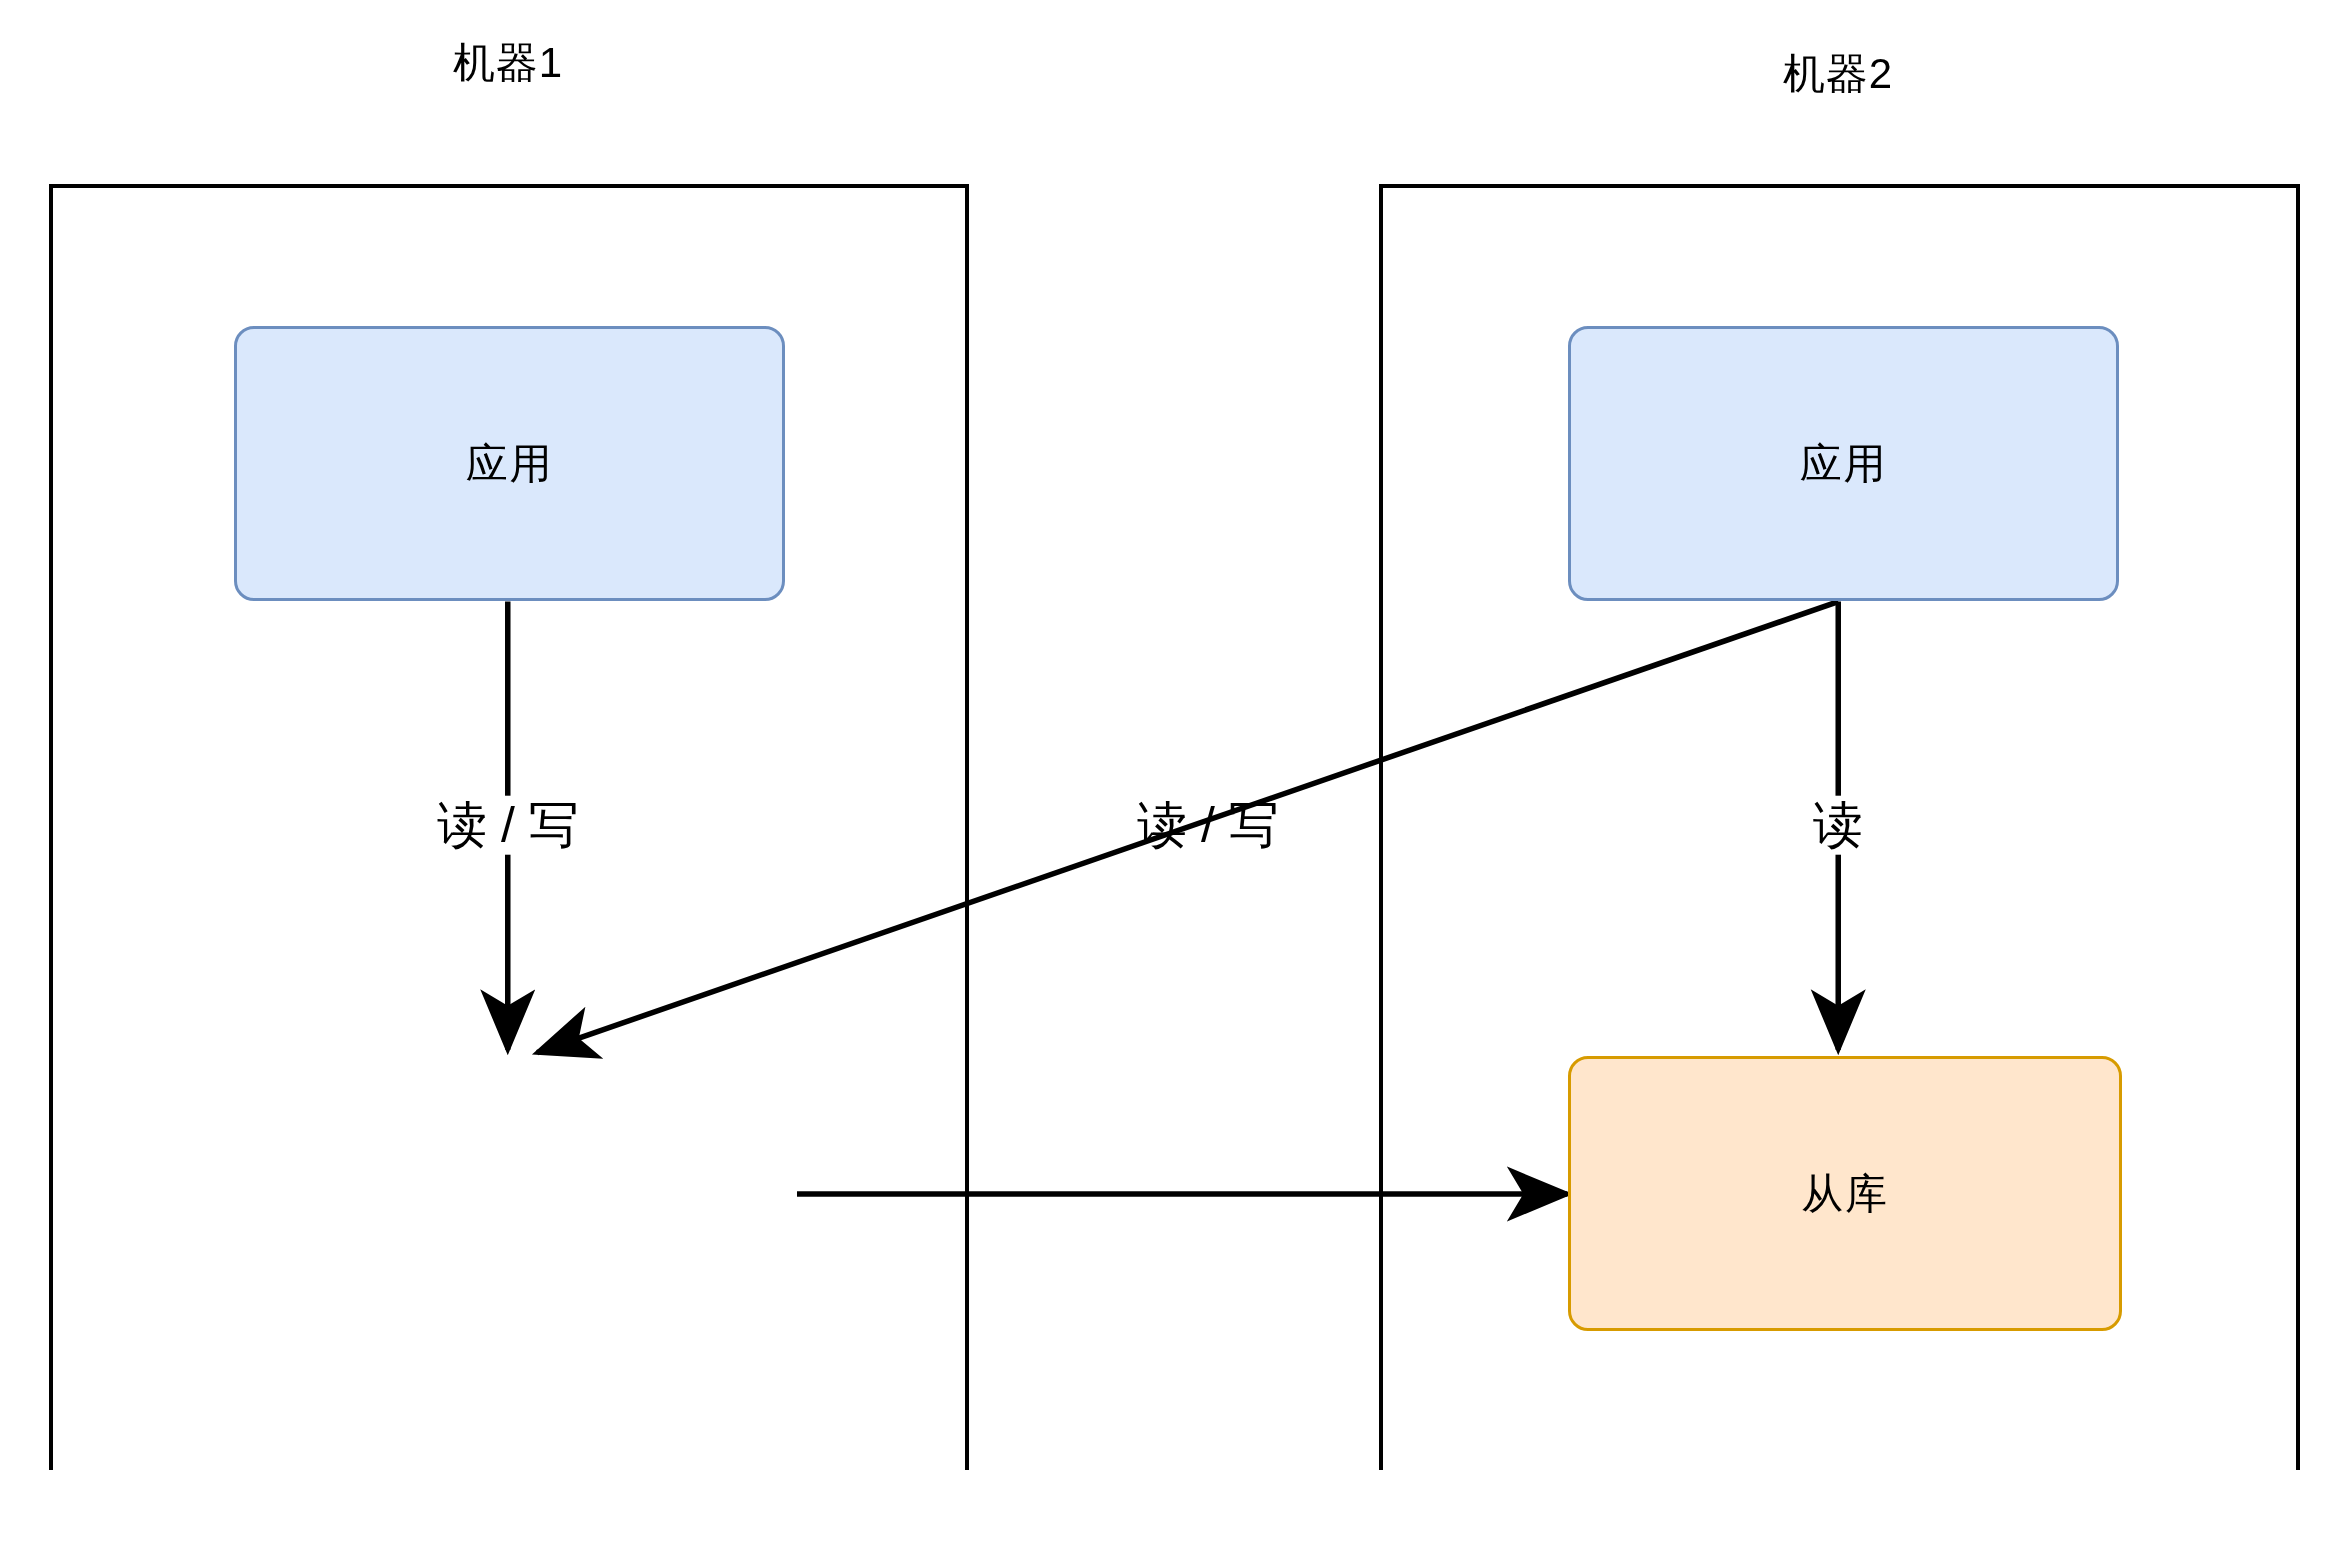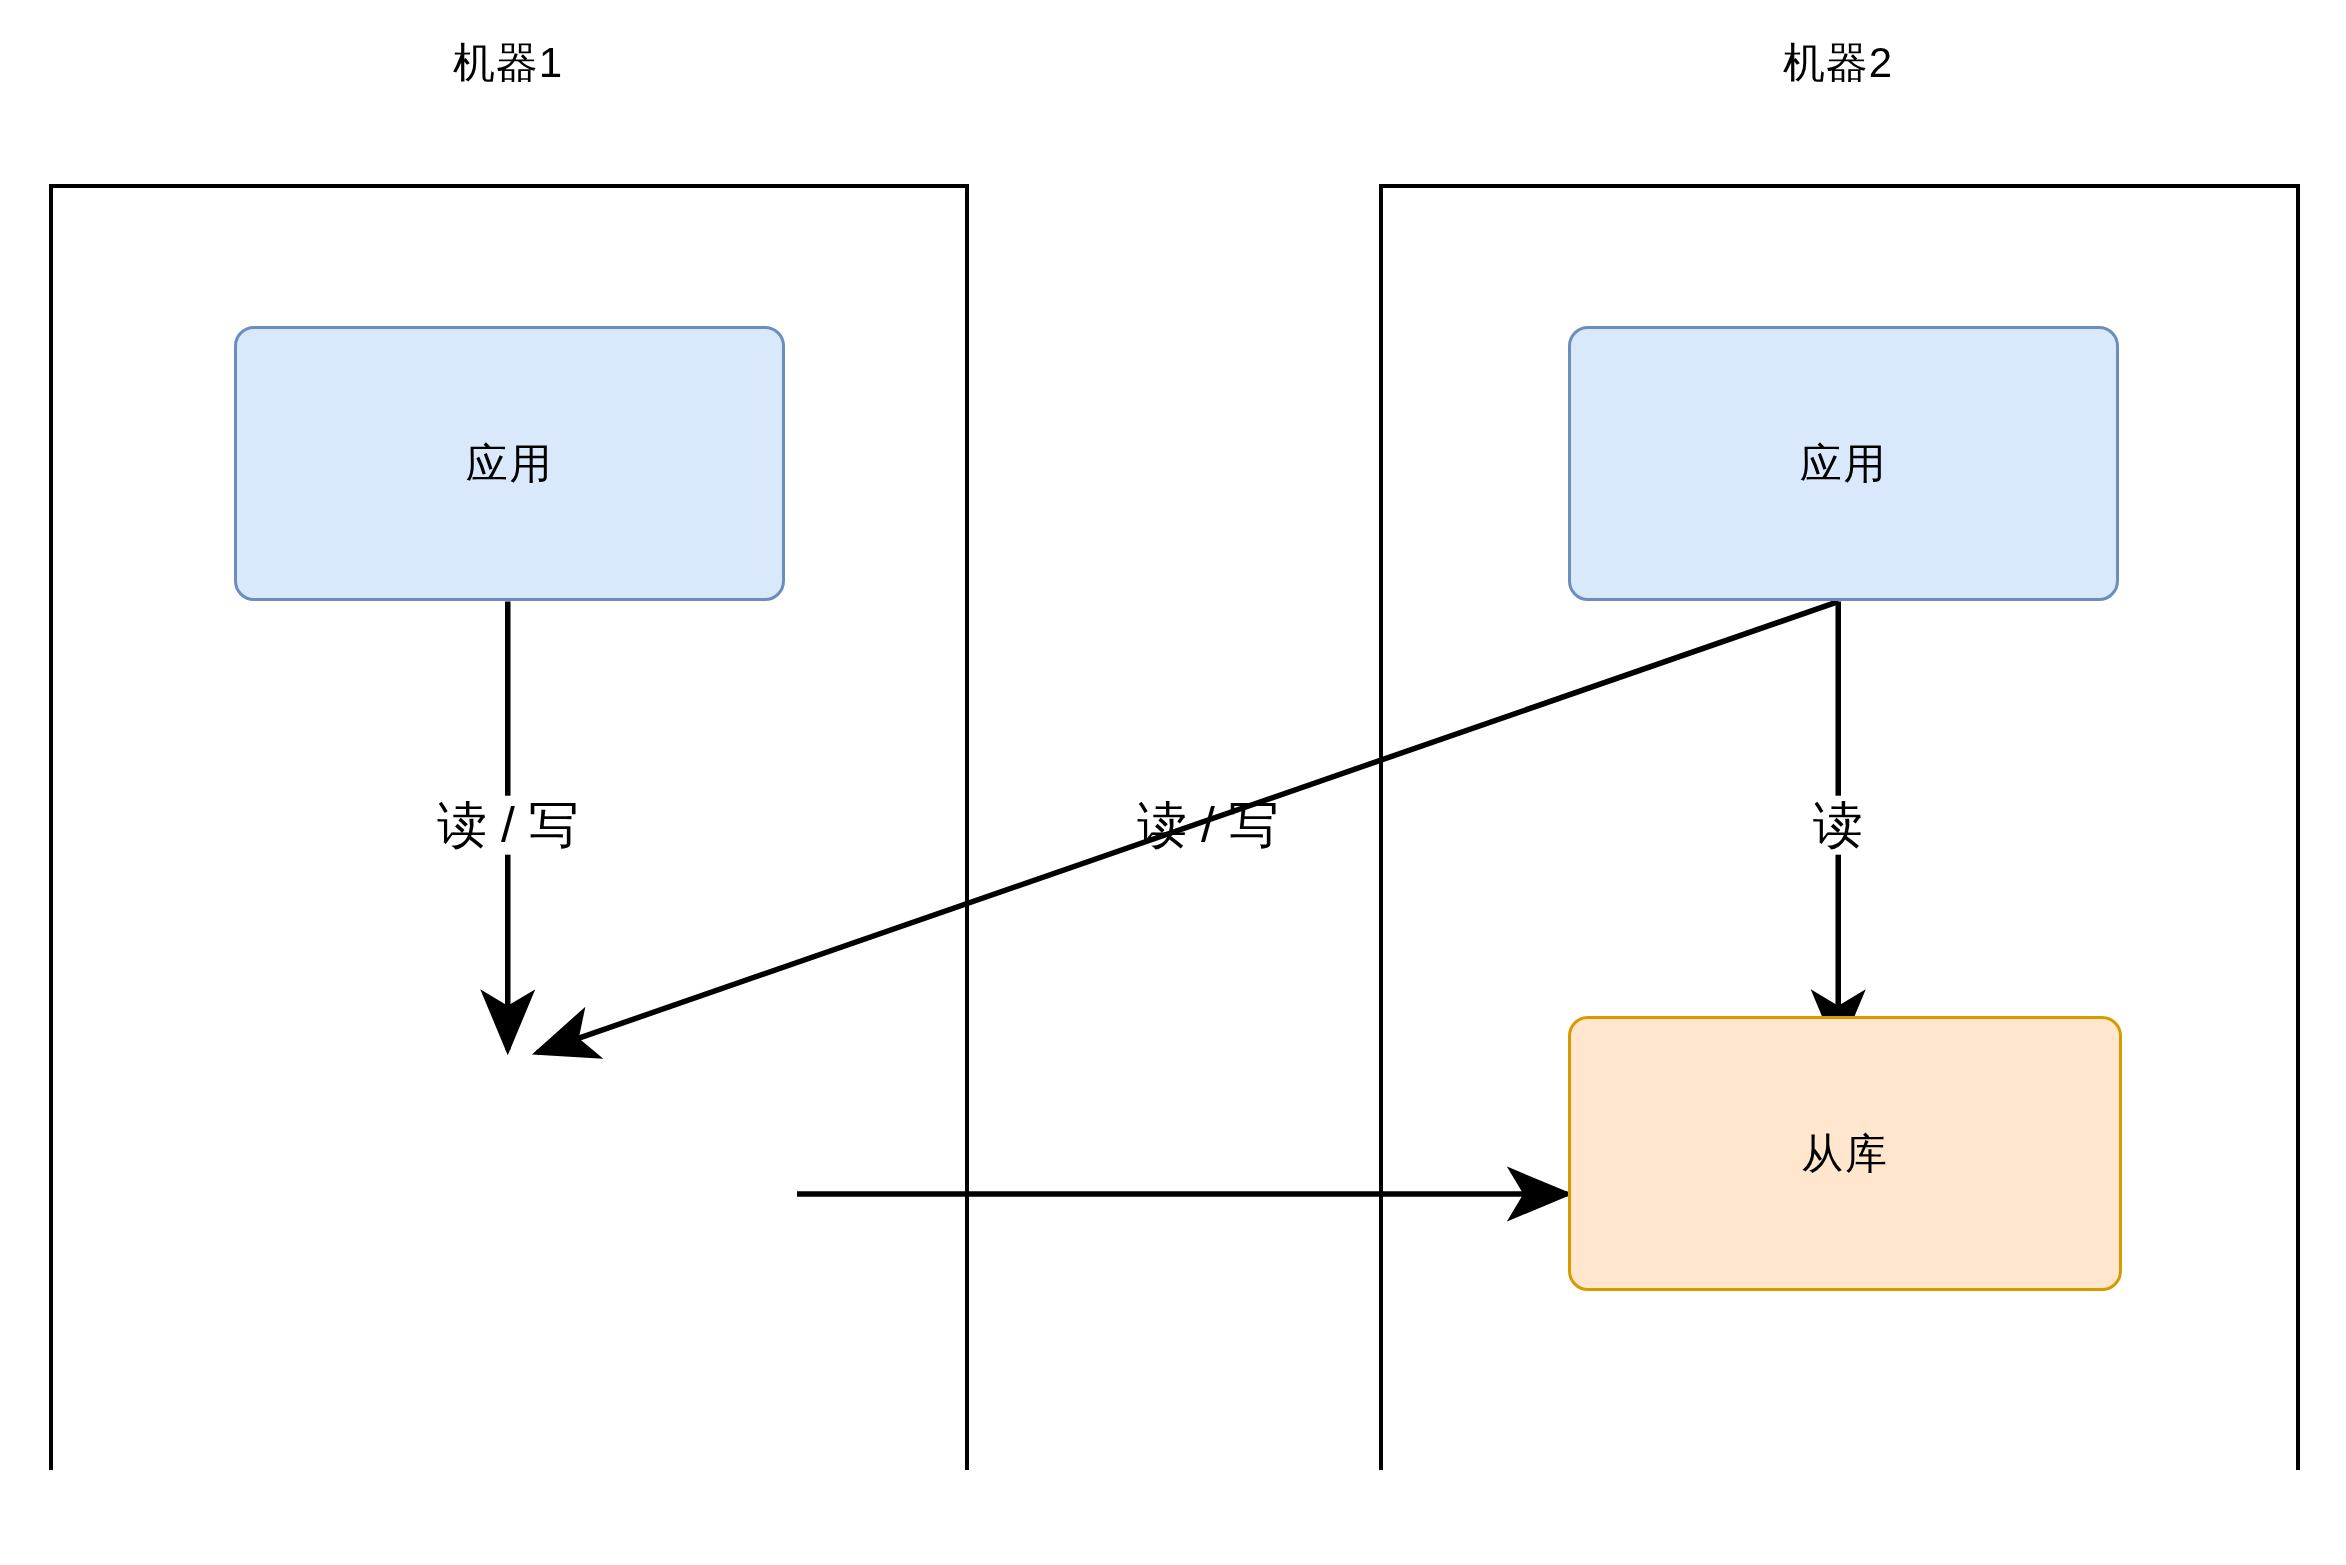--- a/index.html
+++ b/index.html
@@ -77,21 +77,21 @@
     background: transparent;
   }
 </style>
 </head>
 <body>
 
 <div id="canvas">
 
   <div class="machine-title" style="left:508px; top:35px;">机器1</div>
 
-  <div class="machine-title" style="left:1838px; top:35px;">机器2</div>
+  <div class="machine-title" style="left:1838px; top:46px;">机器2</div>
 
   <div class="container-box" style="left:49px; top:184px; width:920px; height:1336px;"></div>
 
   <div class="container-box" style="left:1379px; top:184px; width:921px; height:1336px;"></div>
 
   <svg class="layer" viewBox="0 0 2555 1705" preserveAspectRatio="none">
     <defs>
       <marker id="arrowhead" markerWidth="13" markerHeight="13" refX="11" refY="5" orient="auto" markerUnits="strokeWidth">
         <path d="M0,0 L12,5 L0,10 L3,5 Z" fill="#000000"></path>
       </marker>
@@ -108,21 +108,21 @@
 
   <div class="node app" style="left:234px; top:326px; width:551px; height:275px;">
     <span>应用</span>
   </div>
 
 
   <div class="node app" style="left:1568px; top:326px; width:551px; height:275px;">
     <span>应用</span>
   </div>
 
-  <div class="node slave" style="left:1568px; top:1016px; width:554px; height:275px;">
+  <div class="node slave" style="left:1568px; top:1056px; width:554px; height:275px;">
     <span>从库</span>
   </div>
 
   <div class="edge-label" style="left:508px; top:825px;">读 / 写</div>
 
   <div class="edge-label diag" style="left:1208px; top:825px;">读 / 写</div>
 
   <div class="edge-label" style="left:1838px; top:825px;">读</div>
 
 </div>

